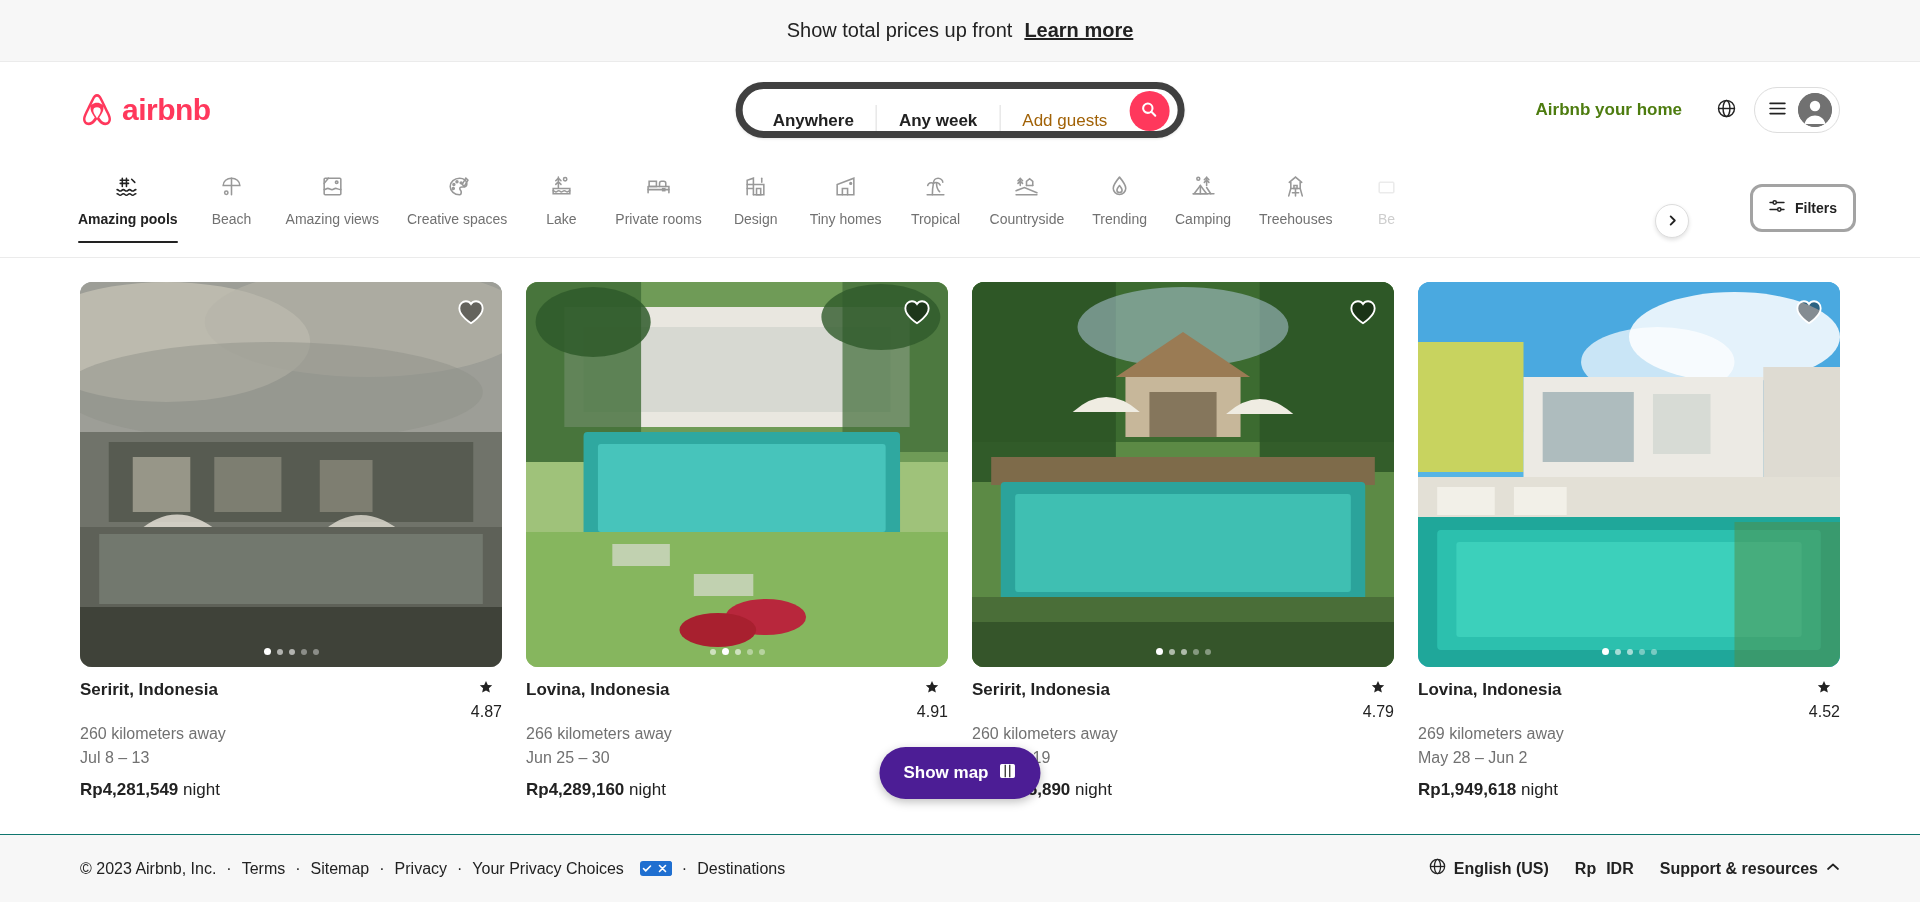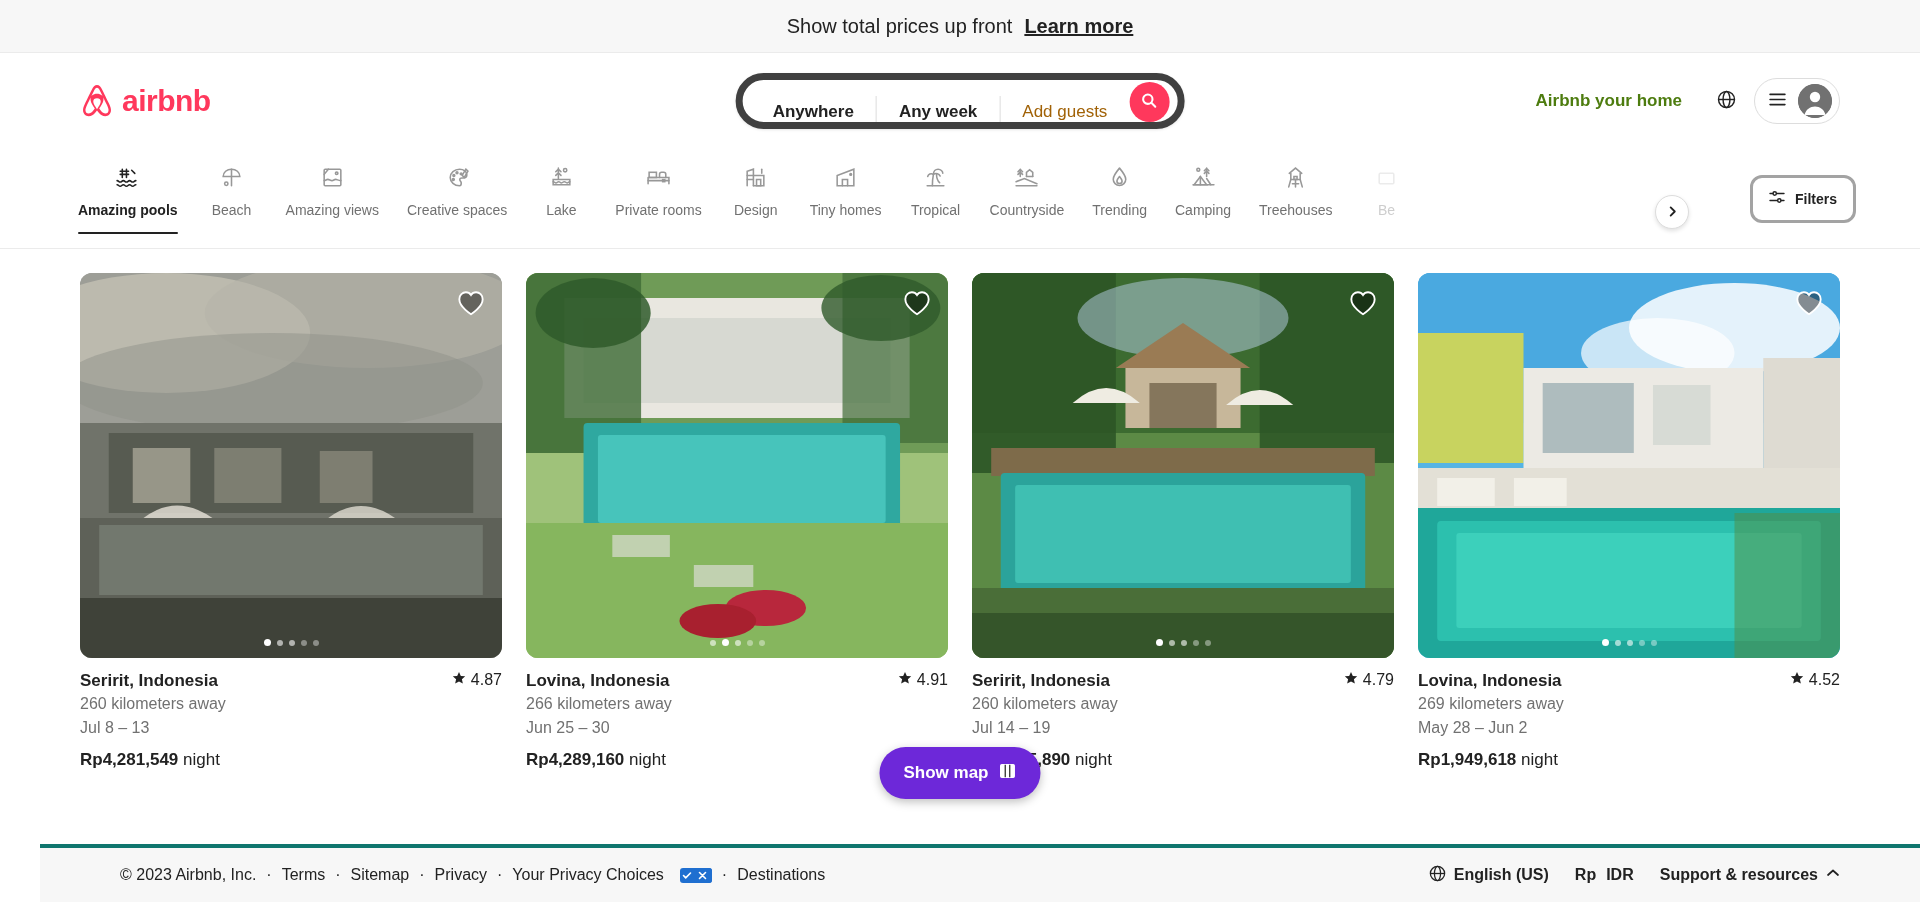--- a/index.html
+++ b/index.html
@@ -5,21 +5,21 @@
   * { box-sizing: border-box; margin: 0; padding: 0; }
   html, body {
     width: 1920px; height: 902px;
     font-family: "Liberation Sans", sans-serif;
     background: #ffffff; color: #222222;
     overflow: hidden;
   }
 
   
   .banner {
-    height: 53px; background: #f7f7f7;
+    height: 62px; background: #f7f7f7;
     display: flex; align-items: center; justify-content: center;
     border-bottom: 1px solid #ebebeb;
     font-size: 20px;
   }
   .banner-link {
     margin-left: 12px; font-weight: 600; color: #222;
     text-decoration: underline; cursor: pointer;
   }
 
   
@@ -139,42 +139,42 @@
   .dot.active { background: #fff; width: 7px; height: 7px; }
   .dot.dim { background: rgba(255,255,255,.4); }
 
   .card-row {
     display: flex; align-items: flex-start; justify-content: space-between;
     margin-top: 12px; gap: 8px;
   }
   .card-title { font-size: 17px; font-weight: 600; color: #222; line-height: 1.25; }
   .card-rating {
     display: flex; align-items: center; gap: 5px;
-    font-size: 16px; color: #222; white-space: nowrap; padding-top: 1px;
+    font-size: 16px; color: #222; white-space: nowrap; padding-top: 1px; flex-direction: column;
   }
   .card-sub { font-size: 16px; color: #717171; line-height: 1.3; margin-top: 3px; }
   .card-price { font-size: 17px; color: #222; margin-top: 11px; }
   .card-price b { font-weight: 700; }
 
   
   .showmap {
     position: fixed; left: 50%; top: 747px; transform: translateX(-50%);
     display: flex; align-items: center; gap: 10px;
-    background: #6d28d9; color: #fff;
+    background: #4c1d95; color: #fff;
     height: 52px; padding: 0 24px; border-radius: 26px;
     font-size: 17px; font-weight: 600; cursor: pointer; z-index: 20;
     box-shadow: 0 3px 10px rgba(0,0,0,.25);
   }
 
   
   .footer {
     position: fixed; bottom: 0; left: 0; right: 0;
-    height: 58px; background: #f7f7f7; border-top: 4px solid #0f766e;
+    height: 68px; background: #f7f7f7; border-top: 1px solid #0f766e;
     display: flex; align-items: center; padding: 0 80px;
-    font-size: 16px; color: #222; margin-left: 40px;
+    font-size: 16px; color: #222;
   }
   .foot-left { display: flex; align-items: center; gap: 10px; }
   .foot-left span, .foot-left a { white-space: nowrap; }
   .foot-link { cursor: pointer; text-decoration: none; color: #222; text-align: right; }
   .dot-sep { color: #222; }
   .privacy-badge {
     display: inline-flex; align-items: center; margin-left: 6px; cursor: pointer;
   }
   .foot-right {
     margin-left: auto; display: flex; align-items: center; gap: 26px; font-weight: 700;

